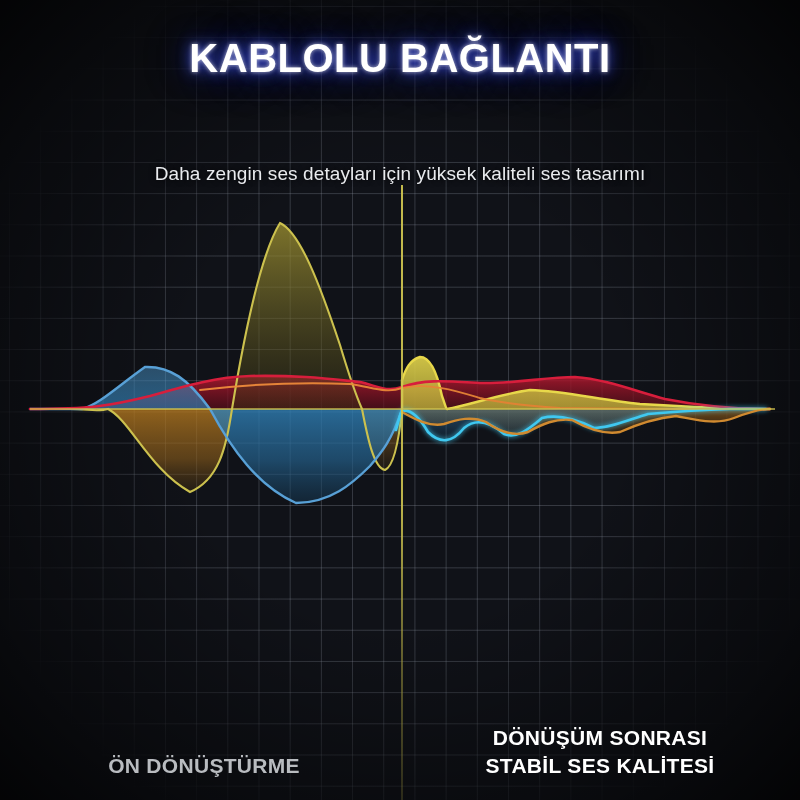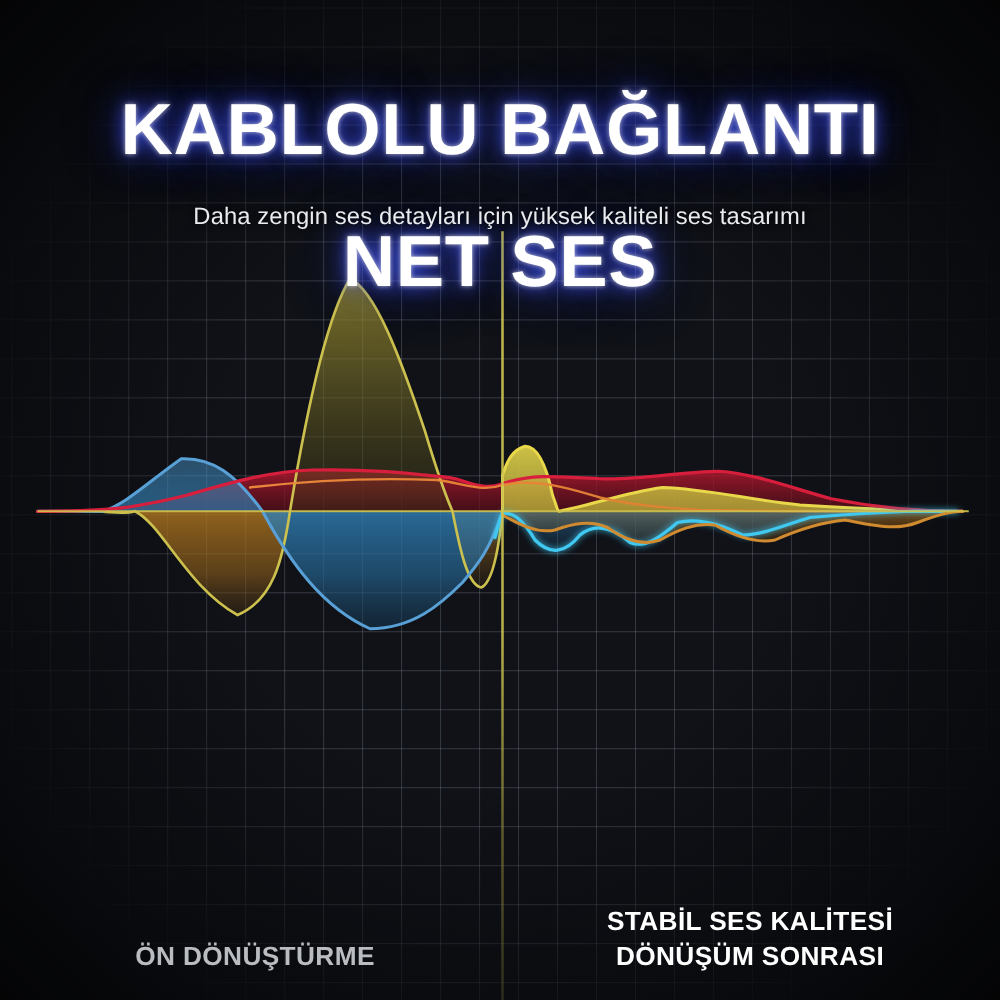--- a/index.html
+++ b/index.html
@@ -44,30 +44,29 @@
 
   
   #headline {
     position:absolute; left:0; right:0; top:34px;
     text-align:center;
     z-index:8;
   }
   .title-line {
     display:block;
     color:#ffffff;
-    font-size:58px;
+    font-size:40px;
     font-weight:bold;
     letter-spacing:.5px;
     line-height:1.24;
     text-shadow:
       0 0 4px rgba(255,255,255,.65),
       0 0 14px rgba(70,90,255,.85),
       0 0 30px rgba(45,60,220,.55),
       0 0 52px rgba(30,45,190,.35);
-    margin-top: 34px;
   }
   #subtitle {
     position:absolute; left:0; right:0; top:163px;
     text-align:center;
     color:#e9ebee;
     font-size:19px;
     font-weight:400;
     letter-spacing:.1px;
     z-index:8;
     text-shadow:0 0 6px rgba(0,0,0,.9);
@@ -235,27 +234,26 @@
 
     <line x1="30" y1="409" x2="775" y2="409" stroke="#cfc24e" stroke-width="1.6" opacity="0.92"></line>
   </svg>
 
   <div id="divider"></div>
 
   <div id="vignette"></div>
 
   <div id="headline">
     <span class="title-line">KABLOLU BAĞLANTI</span>
-    <span class="title-line">NET SES</span>
   </div>
 
   <div id="subtitle">Daha zengin ses detayları için yüksek kaliteli ses tasarımı</div>
 
   <div id="caption-left" class="caption">
     <span>ÖN DÖNÜŞTÜRME</span>
   </div>
 
   <div id="caption-right" class="caption">
+    <span>DÖNÜŞÜM SONRASI</span>
     <span>STABİL SES KALİTESİ</span>
-    <span>DÖNÜŞÜM SONRASI</span>
   </div>
 
 </div>
 
 </body></html>

